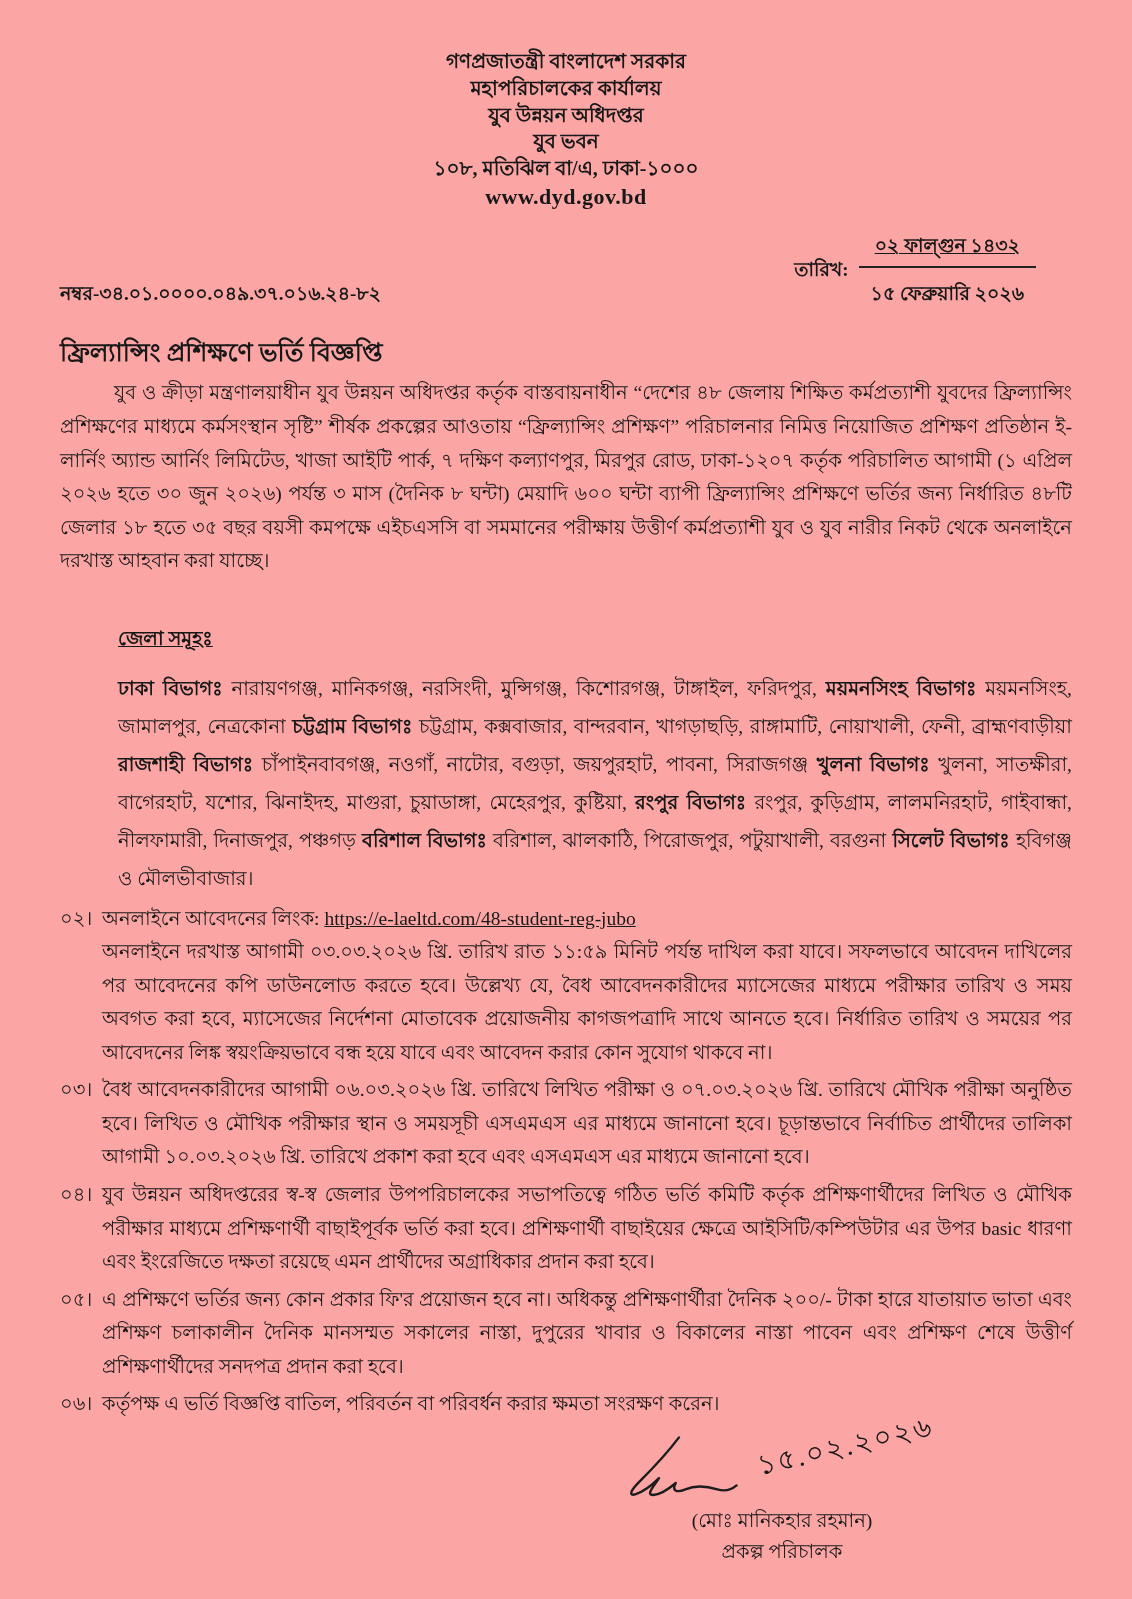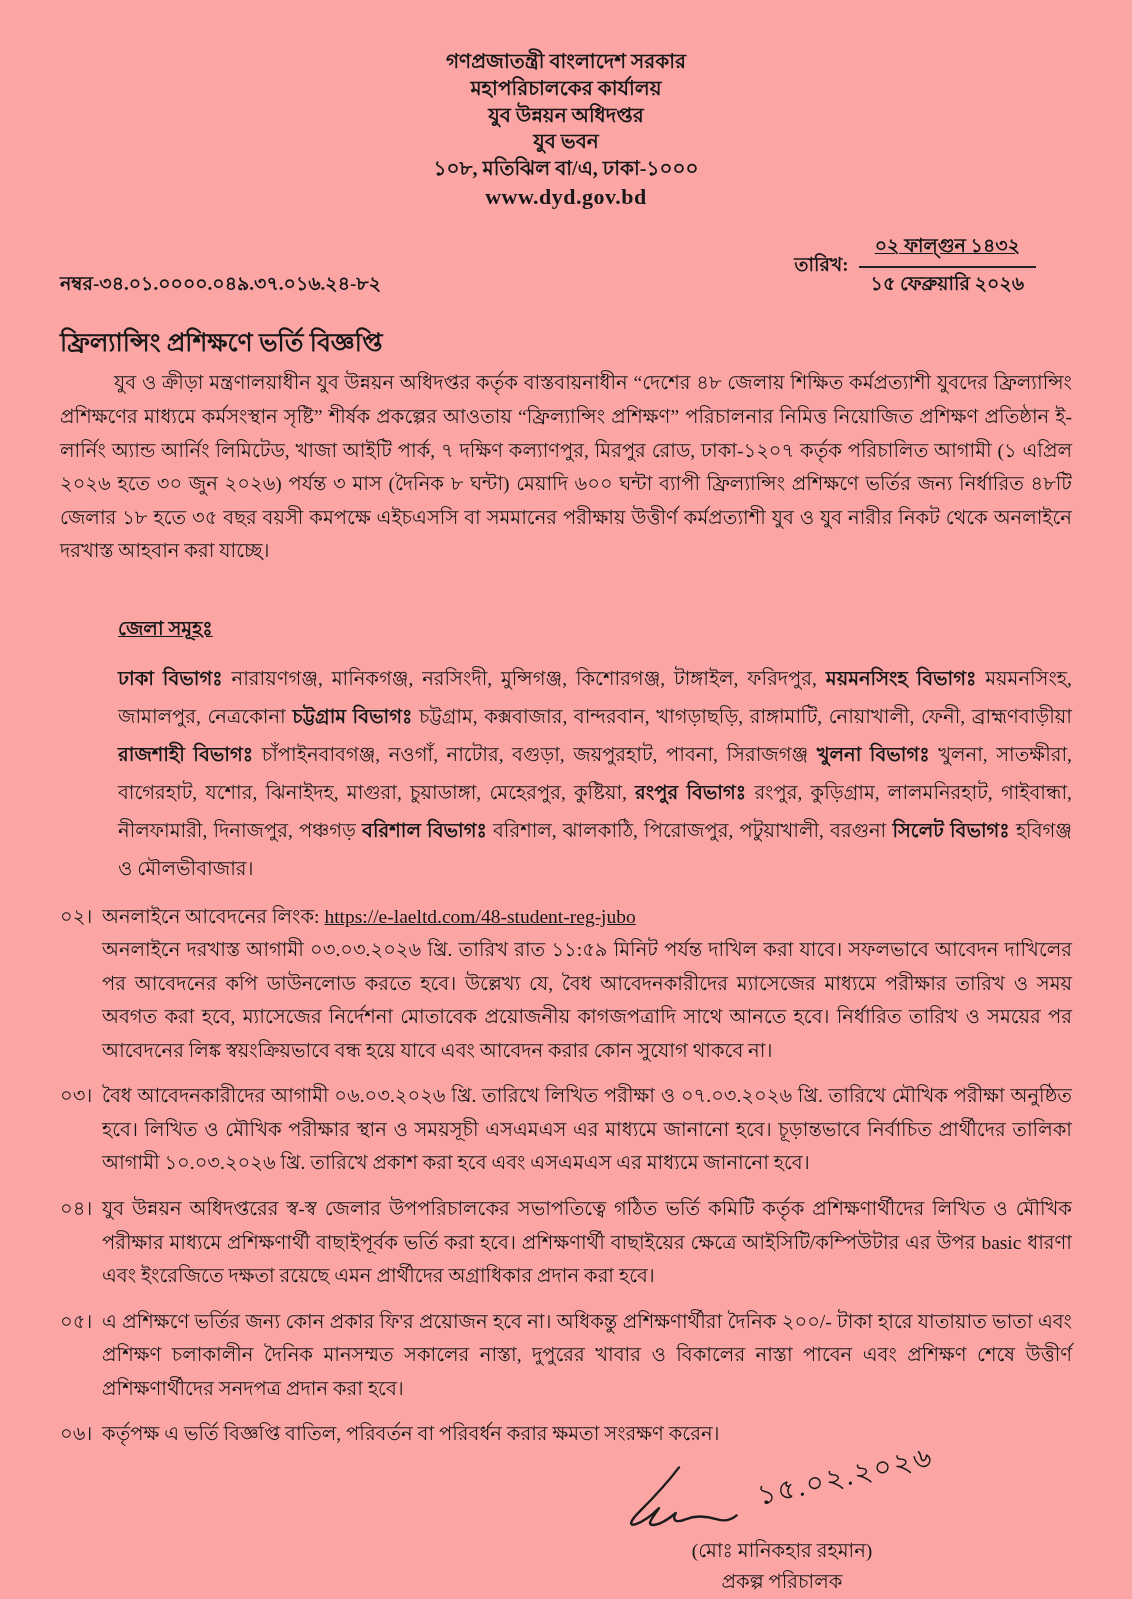--- a/index.html
+++ b/index.html
@@ -18,32 +18,32 @@
   }
   
   .letterhead { text-align:center; font-weight:bold; font-size:20px; line-height:1.34; }
   .letterhead .website { font-size:22px; letter-spacing:.5px;font-family:Liberation Serif, serif; }
   
   .memo-row { display:flex; justify-content:space-between; align-items:flex-end; margin-top:20px; }
   .memo-number { font-size:19px; font-weight:bold; padding-top:16px; }
   .date-wrap { display:flex; align-items:center; gap:10px; font-size:19px; font-weight:bold; margin-right:36px; }
   .date-stack { text-align:center; }
   .date-top { display:block; padding:0 16px 3px 16px; border-bottom:2px solid #222;text-decoration:underline; }
-  .date-bottom { display:block; padding-top:1px; }
+  .date-bottom { display:block; padding-top:11px; }
   
   .notice-title { text-align:left; font-size:25px; font-weight:bold; margin-top:22px; }
   
   .intro { margin-top:0; font-size:19.5px; line-height:1.72; text-align:justify; text-indent:54px; }
   
   .districts { margin:12px 0 0 58px; font-size:19.5px; }
   .districts-heading { display:inline-block; font-weight:bold; text-decoration:underline;margin-top:34px; }
   .districts-body { text-align:justify; line-height:1.95; margin-top:14px; }
   .b { font-weight:bold; }
   
-  .item { display:flex; margin-top:12px; font-size:19.5px; line-height:1.72; }
+  .item { display:flex; margin-top:4px; font-size:19.5px; line-height:1.72; }
   .item-no { flex:0 0 42px; }
   .item-body { flex:1; text-align:justify; }
   .apply-link { color:#181818; text-decoration:underline; word-break:break-all; }
   
   .signature { width:520px; margin:4px 30px 0 auto; text-align:center; font-size:19.5px; line-height:1.6; }
   .sig-row { display:flex; align-items:flex-end; justify-content:center; height:78px; margin-bottom:2px; }
   .sig-svg { width:140px; height:72px; }
   .sig-date { font-size:28px; transform:rotate(-13deg); transform-origin:left bottom; letter-spacing:2px; margin:0 0 14px 2px; white-space:nowrap; }
 </style>
 </head>

